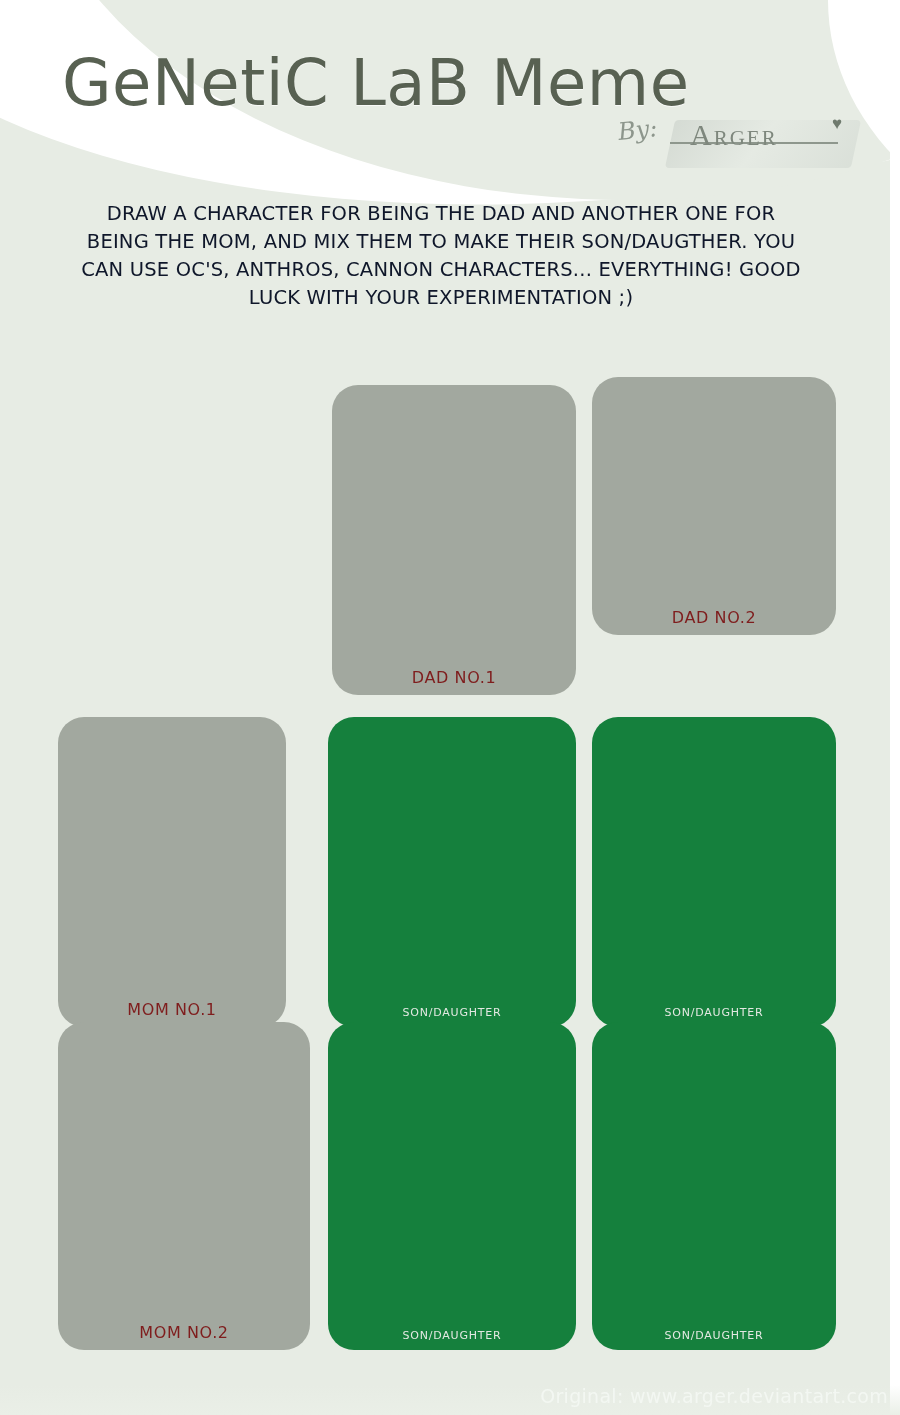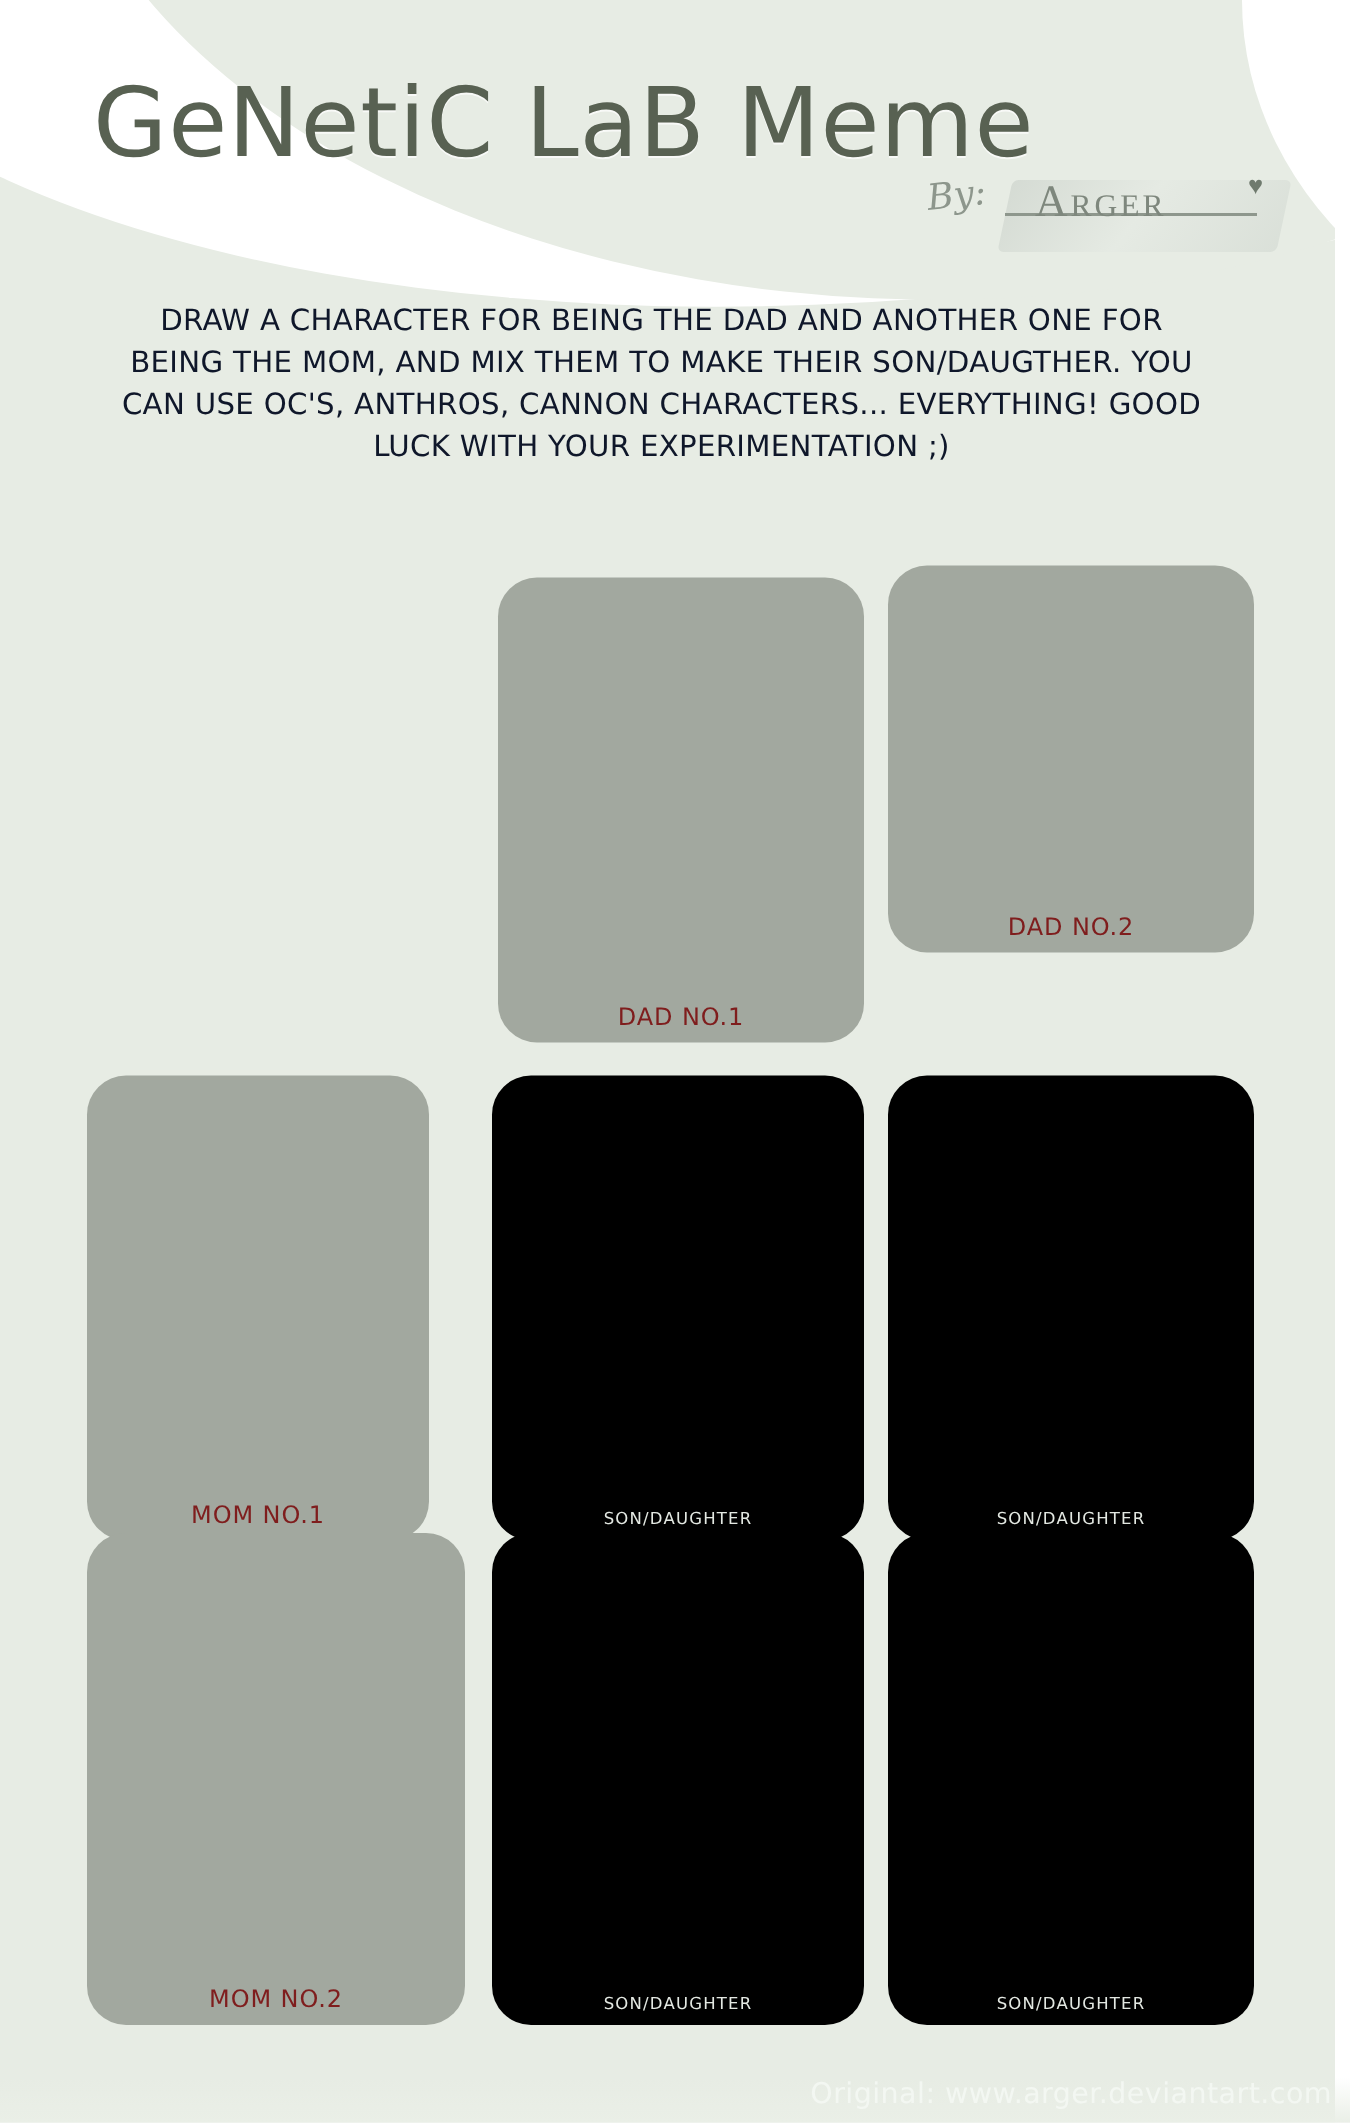--- a/index.html
+++ b/index.html
@@ -166,21 +166,21 @@
     position: absolute;
     left: 0; right: 0;
     bottom: 8px;
     text-align: center;
     font-family: "DejaVu Sans", sans-serif;
     color: #7f1d1d;
     text-transform: uppercase;
     white-space: nowrap;
   }
   .cell.parent   { background: #a2a89f; }
-  .cell.child    { background: #000000; }
+  .cell.child    { background: #15803d; }
   .cell.parent .cap { font-size: 16px; letter-spacing: 0.6px; }
   .cell.child  .cap { font-size: 11px;  letter-spacing: 0.8px; color: #e3e8e2; }
 
   
   #dad1  { left: 332px; top: 385px;  width: 244px; height: 310px; }
   #dad2  { left: 592px; top: 377px;  width: 244px; height: 258px; }
 
   #mom1  { left: 58px;  top: 717px;  width: 228px; height: 310px; }
   #sd1   { left: 328px; top: 717px;  width: 248px; height: 310px; }
   #sd2   { left: 592px; top: 717px;  width: 244px; height: 310px; }

